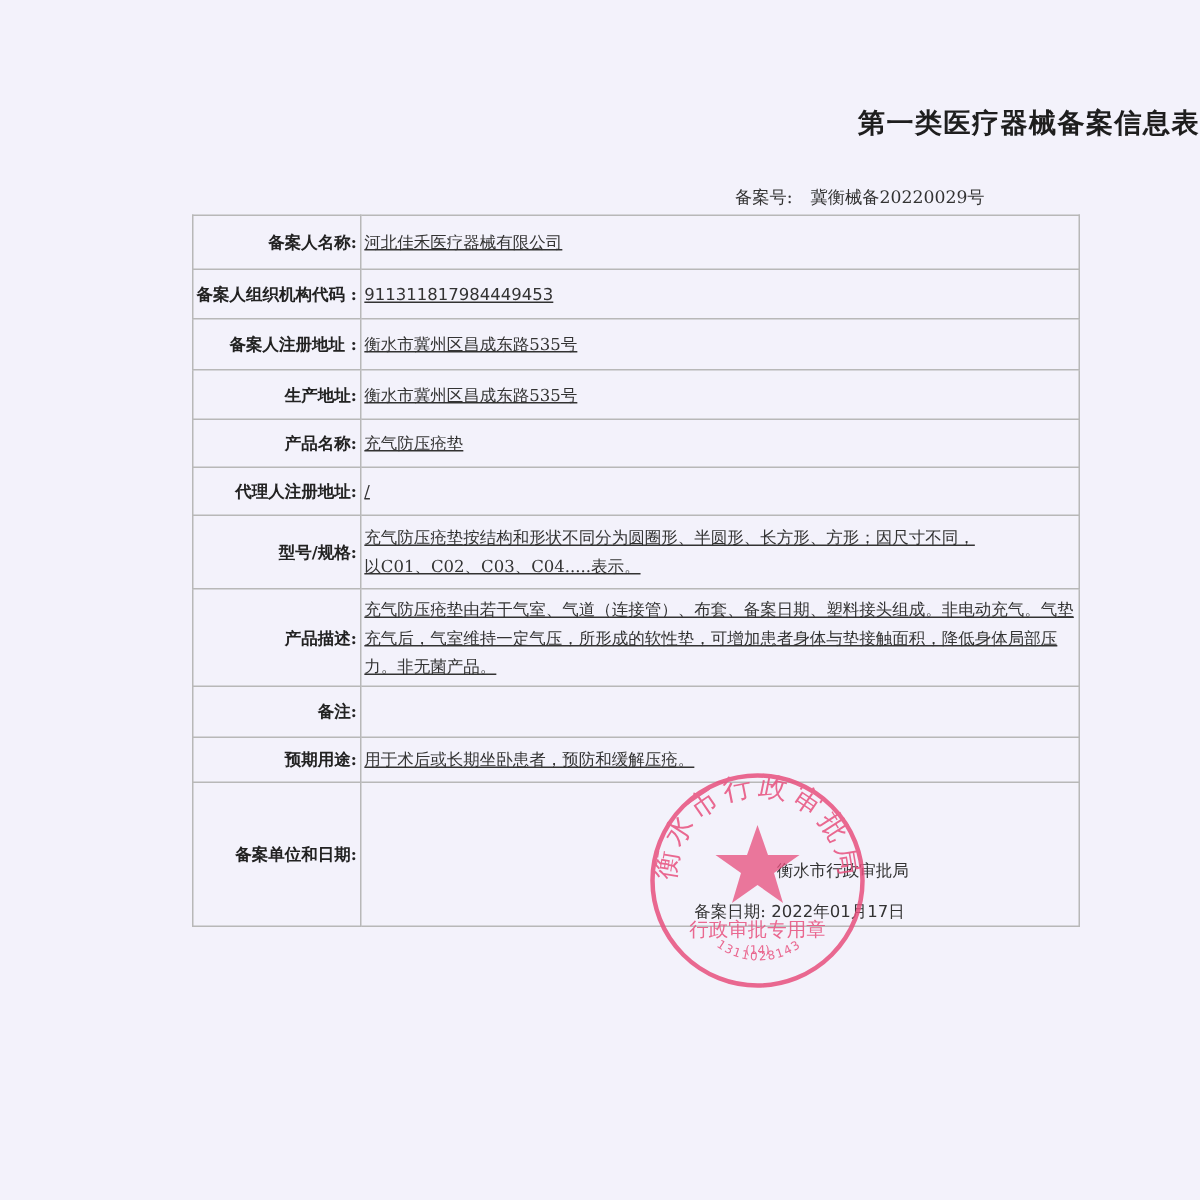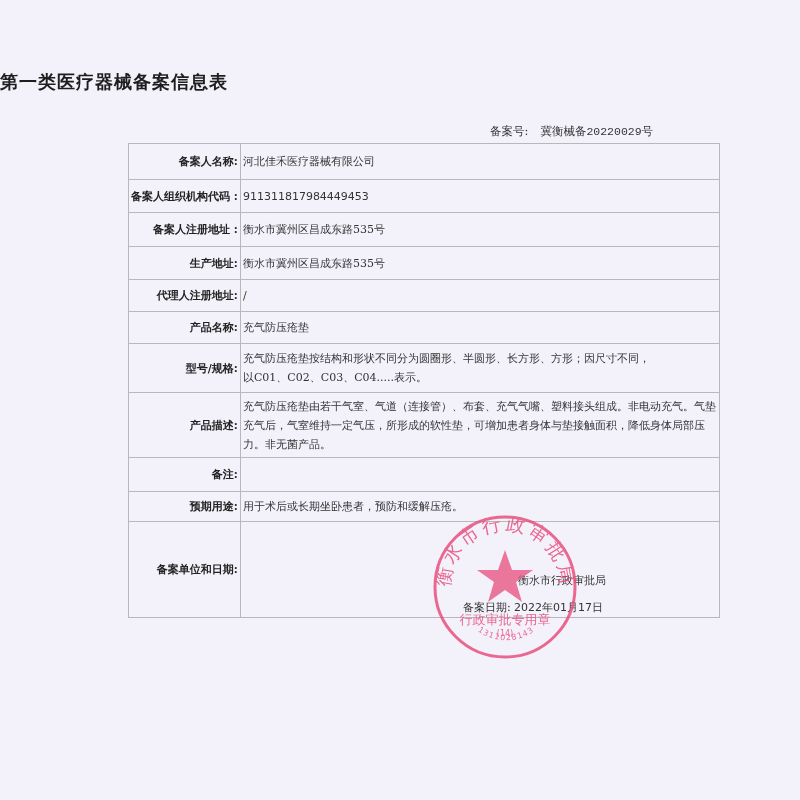--- a/index.html
+++ b/index.html
@@ -1,37 +1,37 @@
 <!DOCTYPE html>
 <html><head>
 <meta charset="utf-8">
 <style>
   html, body { margin:0; padding:0; }
   body {
     width:800px; height:800px; background:#f3f2fb; position:relative; overflow:hidden;
     font-family: "DejaVu Serif", "Liberation Serif", serif; color:#222;
   }
   .title {
-    position:absolute; top:70px; left:0; width:800px; text-align:left;
+    position:absolute; top:70px; left:0; width:800px; text-align:right;
     font-size:18px; font-weight:bold; letter-spacing:1px; color:#1e1e1e;
   }
   .record-no {
     position:absolute; top:124px; left:490px; font-size:11.5px; color:#333;
   }
-  .record-no .val { margin-left:12px;font-family:Liberation Mono, monospace; }
+  .record-no .val { margin-left:12px; }
   table.info {
     position:absolute; top:143px; left:128px; width:592px;
     border-collapse:collapse; font-size:11px;border-radius:30px;
   }
   table.info td { border:1px solid #b8b8b8; padding:0 2px; }
   td.lbl {
     width:97px; text-align:right; font-weight:bold; white-space:nowrap; padding-right:2px;
     color:#222;
   }
-  td.val { text-align:left; padding-left:3px; line-height:19px; color:#333; }
+  td.val { text-align:left; padding-left:3px; line-height:19px; color:#333;text-decoration:underline; }
   .sig { position:relative; height:94px; }
   .sig .org { position:absolute; left:275px; top:48px; font-size:11px; }
   .sig .date { position:absolute; left:220px; top:75px; font-size:11px; }
   .sig .date .d { font-family:"DejaVu Sans", sans-serif;margin-top:34px; }
   .seal {
     position:absolute; left:430px; top:512px; width:150px; height:150px;
     pointer-events:none; opacity:0.85;
   }
 </style>
 </head>
@@ -55,38 +55,38 @@
   </tr>
   <tr style="height:34px">
     <td class="lbl">备案人注册地址 :</td>
     <td class="val">衡水市冀州区昌成东路535号</td>
   </tr>
   <tr style="height:33px">
     <td class="lbl">生产地址:</td>
     <td class="val">衡水市冀州区昌成东路535号</td>
   </tr>
   <tr style="height:32px">
+    <td class="lbl">产品名称:</td>
+    <td class="val">充气防压疮垫</td>
+  </tr>
+  <tr style="height:32px">
     <td class="lbl">代理人注册地址:</td>
     <td class="val">/</td>
-  </tr>
-  <tr style="height:32px">
-    <td class="lbl">产品名称:</td>
-    <td class="val">充气防压疮垫</td>
   </tr>
   <tr style="height:49px">
     <td class="lbl">型号/规格:</td>
     <td class="val">
       <div>充气防压疮垫按结构和形状不同分为圆圈形、半圆形、长方形、方形；因尺寸不同，</div>
       <div>以C01、C02、C03、C04.....表示。</div>
     </td>
   </tr>
   <tr style="height:65px">
     <td class="lbl">产品描述:</td>
     <td class="val">
-      <div>充气防压疮垫由若干气室、气道（连接管）、布套、充气气嘴、塑料接头组成。非电动充气。气垫</div>
+      <div>充气防压疮垫由若干气室、气道（连接管）、布套、备案日期、塑料接头组成。非电动充气。气垫</div>
       <div>充气后，气室维持一定气压，所形成的软性垫，可增加患者身体与垫接触面积，降低身体局部压</div>
       <div>力。非无菌产品。</div>
     </td>
   </tr>
   <tr style="height:34px">
     <td class="lbl">备注:</td>
     <td class="val"></td>
   </tr>
   <tr style="height:30px">
     <td class="lbl">预期用途:</td>

